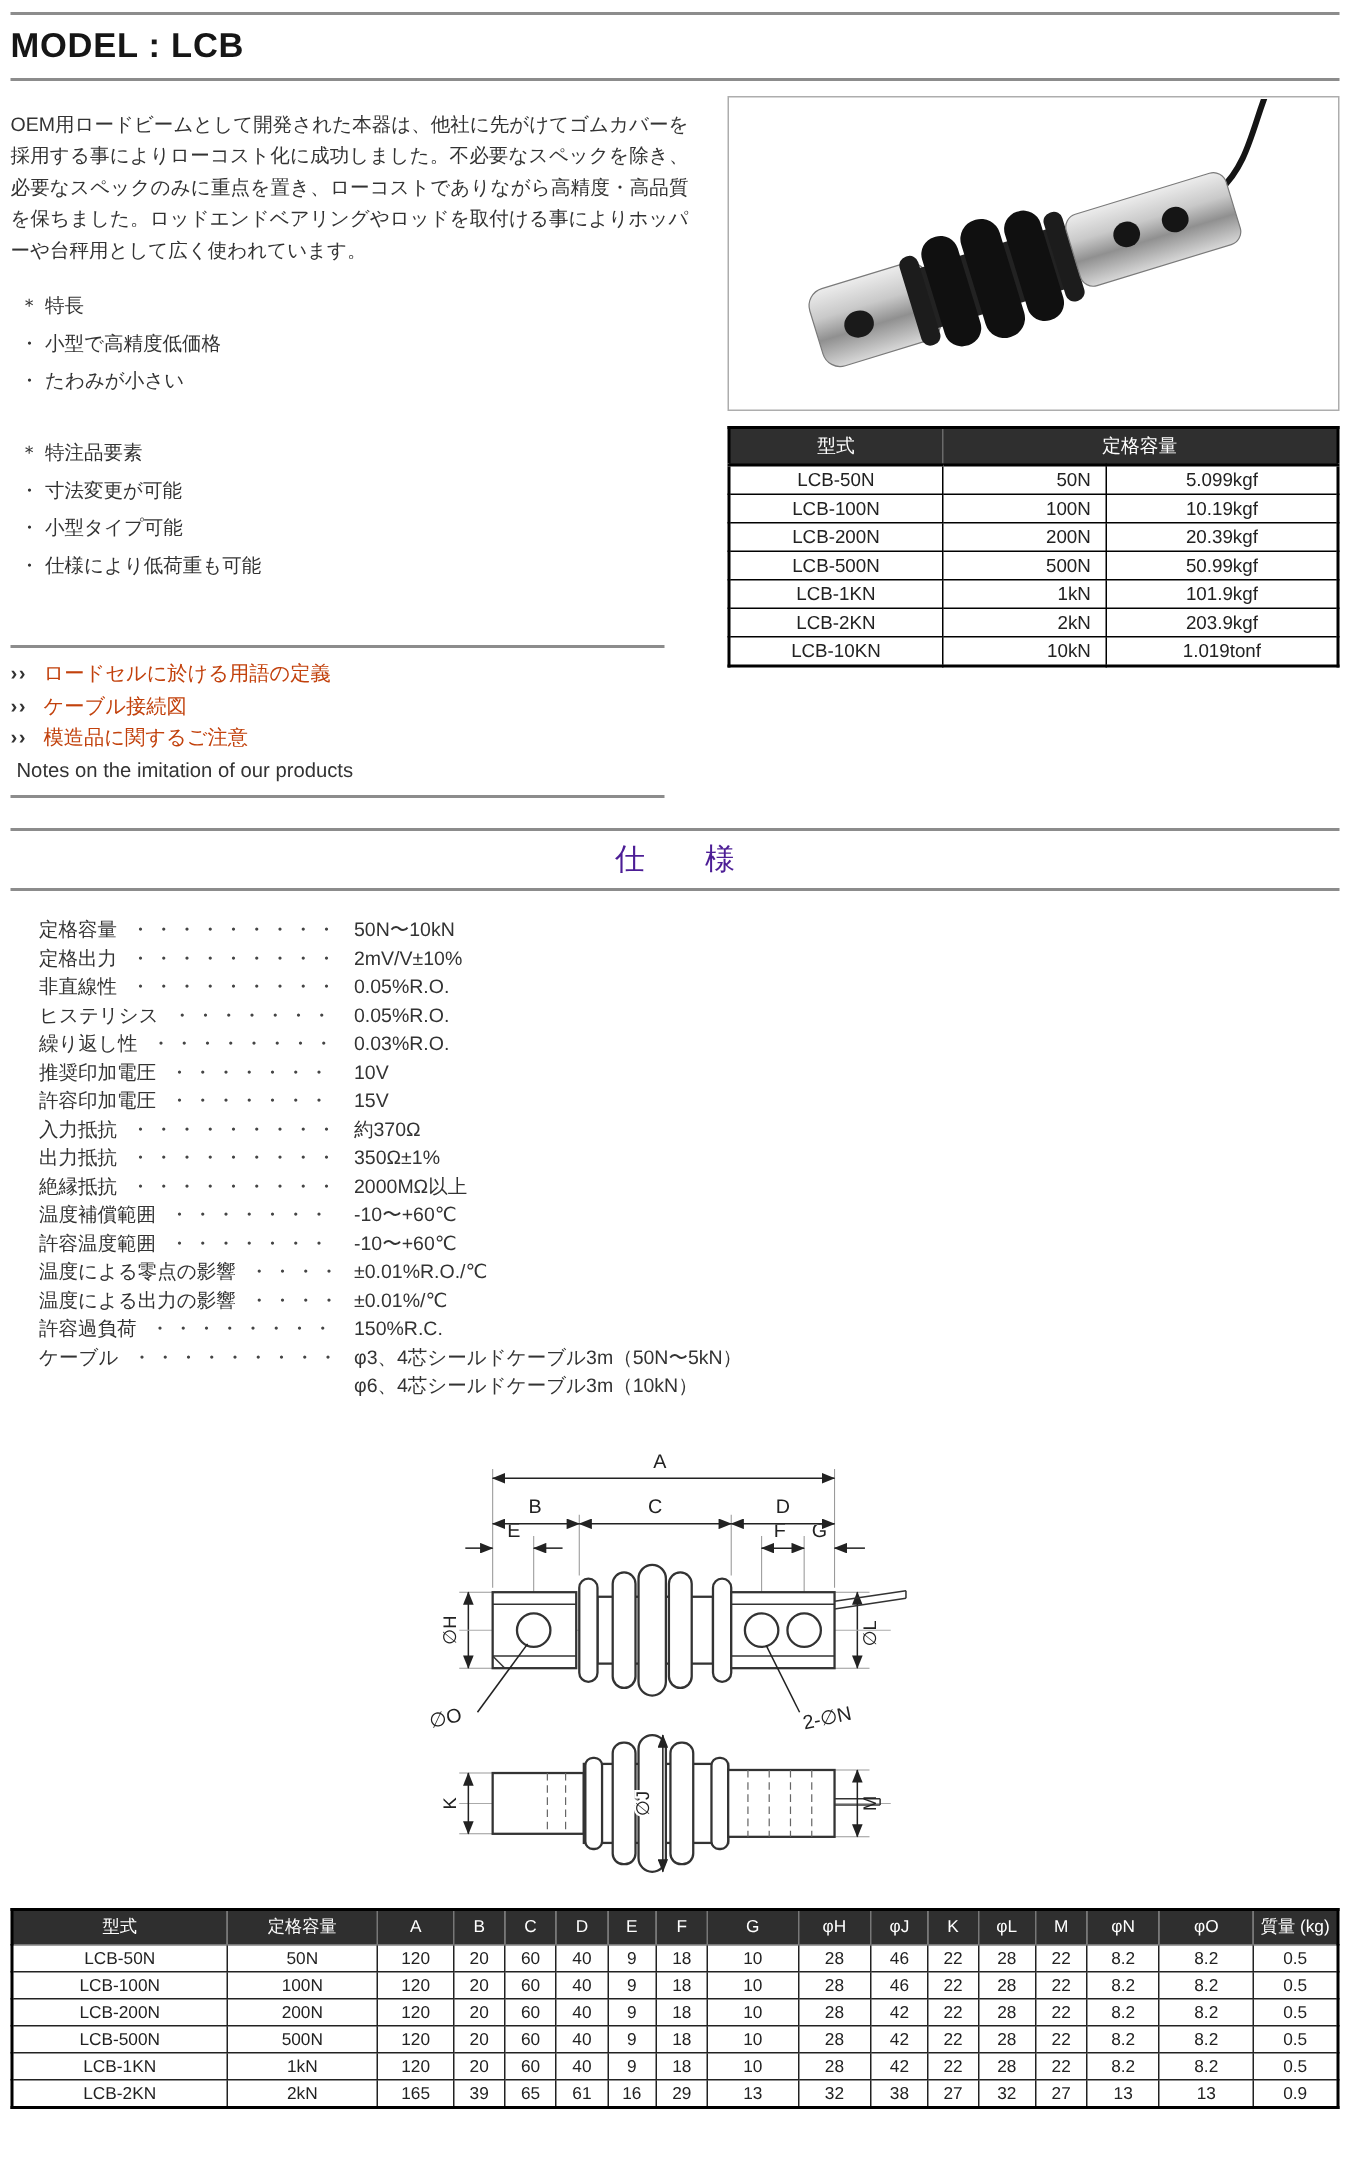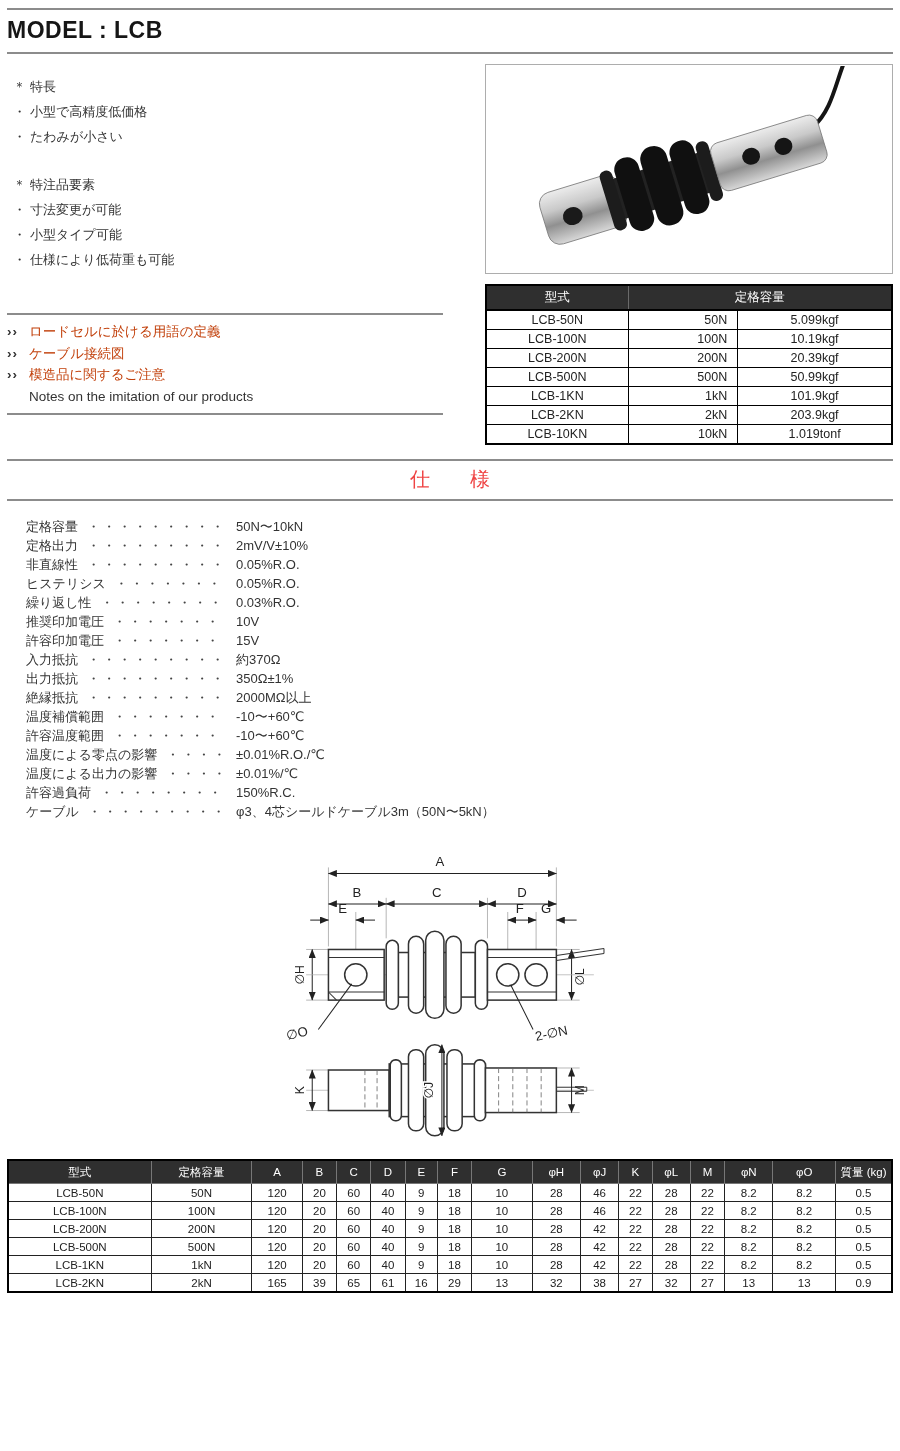--- a/index.html
+++ b/index.html
@@ -13,31 +13,31 @@
   .intro{margin:8px 0 16px;font-size:13px;line-height:21px;text-align:justify;}
   .fe-block{margin:12px 0 0 6px;}
   .fe-block.second{margin-top:26px;}
   .fe-head,.fe-item{display:flex;font-size:13px;line-height:22px;margin:3px 0;}
   .fe-marker{width:17px;flex:none;}
   .links-block{margin-top:42px;width:436px;}
   .links-block hr{border:none;border-top:2px solid #8c8c8c;margin:6px 0;}
   .link-row{display:flex;font-size:13.5px;line-height:21.5px;}
   .link-arrow{width:22px;flex:none;font-weight:bold;letter-spacing:1px;color:#333;}
   a.link-label{color:#c2410c;text-decoration:none;cursor:pointer;text-align:right;}
-  .link-sub{margin-left:22px;font-size:13.5px;line-height:21.5px;}
+  .link-sub{margin-left:4px;font-size:13.5px;line-height:21.5px;}
   .photo-box{border:1px solid #adadad;background:#fff;height:208px;margin-bottom:10px;
              display:flex;align-items:center;justify-content:center;}
   table.cap-table{width:100%;border-collapse:collapse;font-size:12.5px;color:#222;border:2px solid #000;}
   table.cap-table th{background:#2f2f2f;color:#fff;font-weight:normal;padding:3px 6px;
                      border:1px solid #6a6a6a;border-bottom:2px solid #000;}
   table.cap-table td{border:1px solid #000;padding:2px 10px;background:#fff;}
   td.c-model{text-align:center;width:35%;}
   td.c-n{text-align:right;width:27%;}
   td.c-kgf{text-align:center;}
-  .section-band{margin-top:14px;text-align:center;font-size:20px;color:#ef4444;
+  .section-band{margin-top:14px;text-align:center;font-size:20px;color:#4c1d95;
                 border-top:2px solid #8c8c8c;border-bottom:2px solid #8c8c8c;padding:5px 0 6px;}
   .spec-list{margin:16px 0 14px;padding-left:19px;font-size:13px;}
   .spec-row{display:flex;line-height:19px;}
   .spec-left{display:flex;width:200px;overflow:hidden;flex:none;white-space:nowrap;}
   .spec-dots{margin-left:9px;letter-spacing:2.5px;color:#444;}
   .spec-value{margin-left:10px;white-space:nowrap;}
   .spec-extra{margin-left:210px;line-height:19px;}
   .diagram-wrap{text-align:center;margin:6px 0 8px;}
   table.dims-table{width:100%;border-collapse:collapse;table-layout:fixed;font-size:11.5px;
                    color:#222;border:2px solid #000;margin-top:4px;}
@@ -58,20 +58,21 @@
 <body>
 
 <div class="page">
 
   <hr class="rule">
   <h1 class="title">MODEL : LCB</h1>
   <hr class="rule">
 
   <div class="top">
     <div class="col-left">
+      <p class="intro">OEM用ロードビームとして開発された本器は、他社に先がけてゴムカバーを採用する事によりローコスト化に成功しました。不必要なスペックを除き、必要なスペックのみに重点を置き、ローコストでありながら高精度・高品質を保ちました。ロッドエンドベアリングやロッドを取付ける事によりホッパーや台秤用として広く使われています。</p>
       <div class="fe-block" id="features-box">
           <div class="fe-head">
             <span class="fe-marker">＊</span>
             <span>特長</span>
           </div>
           <div class="fe-item">
             <span class="fe-marker">・</span>
             <span>小型で高精度低価格</span>
           </div>
           <div class="fe-item">
@@ -303,20 +304,21 @@
         </div>
         <span class="spec-value">150%R.C.</span>
       </div>
       <div class="spec-row">
         <div class="spec-left">
           <span class="spec-label">ケーブル</span>
           <span class="spec-dots">・・・・・・・・・・・</span>
         </div>
         <span class="spec-value">φ3、4芯シールドケーブル3m（50N〜5kN）</span>
       </div>
+      <div class="spec-extra">φ6、4芯シールドケーブル3m（10kN）</div>
     </div>
 
 
   <div class="diagram-wrap">
     <svg width="380" height="312" viewBox="0 0 360 308">
       <defs>
         <marker id="arr" viewBox="0 0 10 8" markerWidth="9" markerHeight="7" refX="9.5" refY="4" orient="auto-start-reverse">
           <path d="M0,0L10,4L0,8Z" fill="#222"></path>
         </marker>
       </defs>

